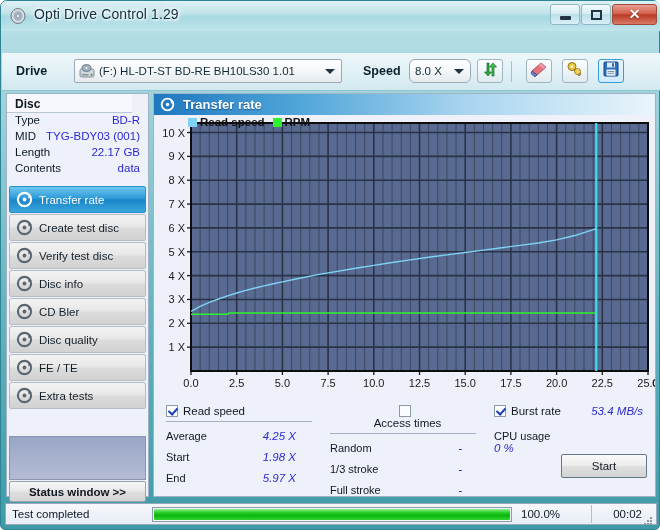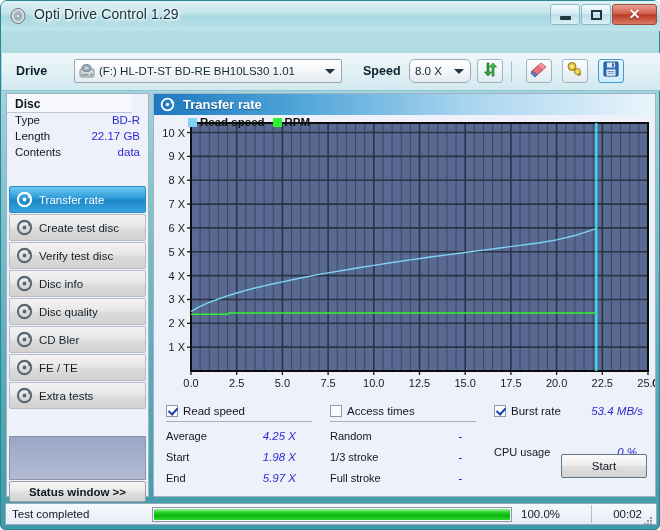--- a/index.html
+++ b/index.html
@@ -301,20 +301,24 @@
   </div>
 
   <div class="leftpanel">
     <div class="disc-head">Disc</div>
     <div class="disc-rows">
       <div class="disc-row">
         <span class="disc-k">Type</span>
         <span class="disc-v">BD-R</span>
       </div>
       <div class="disc-row">
+        <span class="disc-k">MID</span>
+        <span class="disc-v">TYG-BDY03 (001)</span>
+      </div>
+      <div class="disc-row">
         <span class="disc-k">Length</span>
         <span class="disc-v">22.17 GB</span>
       </div>
       <div class="disc-row">
         <span class="disc-k">Contents</span>
         <span class="disc-v">data</span>
       </div>
     </div>
 
     <div class="sidebar-btns">
@@ -359,31 +363,31 @@
         <span class="sb-label">Disc info</span>
       </div>
       <div class="sb-item">
         <span class="sb-icon">
           <svg width="17" height="17" viewBox="0 0 17 17">
               <circle cx="8.5" cy="8.5" r="6.6" fill="none" stroke="#5a6670" stroke-width="2.1"></circle>
               <circle cx="8.5" cy="8.5" r="1.9" fill="#5a6670"></circle>
               <path d="M12 3 L16 6 L12.5 7.5 Z" fill="#5a6670"></path>
             </svg>
         </span>
-        <span class="sb-label">Disc quality</span>
+        <span class="sb-label">CD Bler</span>
       </div>
       <div class="sb-item">
         <span class="sb-icon">
           <svg width="17" height="17" viewBox="0 0 17 17">
               <circle cx="8.5" cy="8.5" r="6.6" fill="none" stroke="#5a6670" stroke-width="2.1"></circle>
               <circle cx="8.5" cy="8.5" r="1.9" fill="#5a6670"></circle>
               <path d="M12 3 L16 6 L12.5 7.5 Z" fill="#5a6670"></path>
             </svg>
         </span>
-        <span class="sb-label">CD Bler</span>
+        <span class="sb-label">Disc quality</span>
       </div>
       <div class="sb-item">
         <span class="sb-icon">
           <svg width="17" height="17" viewBox="0 0 17 17">
               <circle cx="8.5" cy="8.5" r="6.6" fill="none" stroke="#5a6670" stroke-width="2.1"></circle>
               <circle cx="8.5" cy="8.5" r="1.9" fill="#5a6670"></circle>
               <path d="M12 3 L16 6 L12.5 7.5 Z" fill="#5a6670"></path>
             </svg>
         </span>
         <span class="sb-label">FE / TE</span>
@@ -552,21 +556,21 @@
           <span class="stat-k">Start</span>
           <span class="stat-v">1.98 X</span>
         </div>
         <div style="display:flex;justify-content:space-between;margin-top:9px;width:130px;">
           <span class="stat-k">End</span>
           <span class="stat-v">5.97 X</span>
         </div>
       </div>
 
       <div style="position:absolute;left:176px;top:0;width:150px;">
-        <div style="display:flex;align-items:center;">
+        <div style="display:flex;align-items:center;flex-direction:column;">
           <span class="chk"></span>
           <span class="stat-title">Access times</span>
         </div>
         <div class="hrule" style="margin-top:4px;width:146px;"></div>
         <div style="display:flex;justify-content:space-between;margin-top:8px;width:132px;">
           <span class="stat-k">Random</span>
           <span class="stat-v">-</span>
         </div>
         <div style="display:flex;justify-content:space-between;margin-top:9px;width:132px;">
           <span class="stat-k">1/3 stroke</span>
@@ -577,21 +581,21 @@
           <span class="stat-v">-</span>
         </div>
       </div>
 
       <div style="position:absolute;left:340px;top:0;width:155px;">
         <div style="display:flex;align-items:center;">
           <span class="chk on"></span>
           <span class="stat-title">Burst rate</span>
           <span class="stat-v" style="margin-left:auto;margin-right:6px;">53.4 MB/s</span>
         </div>
-        <div style="display:flex;justify-content:space-between;margin-top:29px;width:149px;">
+        <div style="display:flex;justify-content:space-between;margin-top:13px;width:149px;flex-direction:column;">
           <span class="stat-k">CPU usage</span>
           <span class="stat-v" style="margin-right:6px;">0 %</span>
         </div>
       </div>
 
       <div class="startbtn">Start</div>
     </div>
   </div>
 
   <div class="statusbar">

